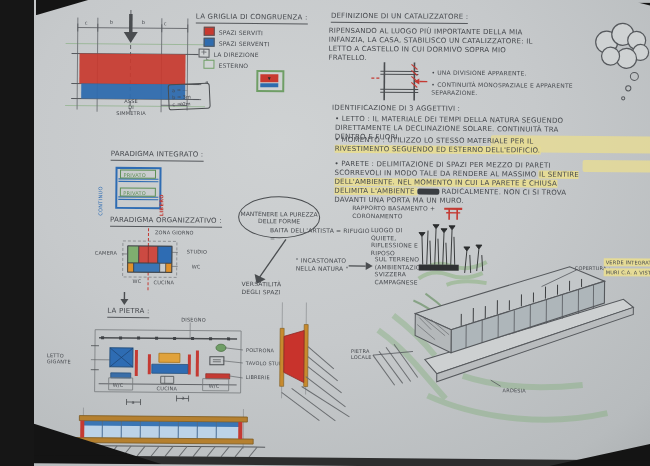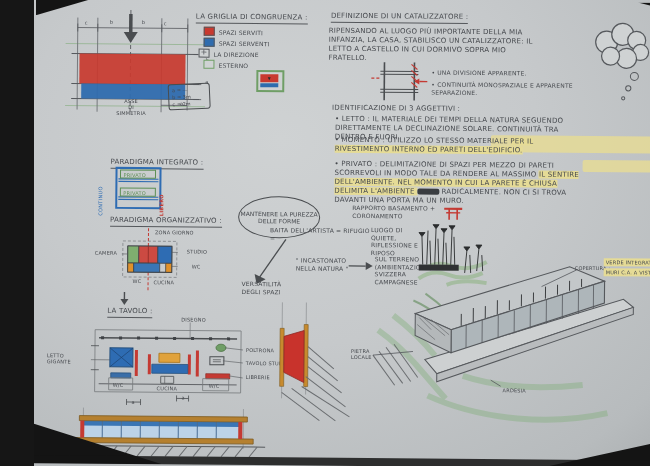--- a/index.html
+++ b/index.html
@@ -135,29 +135,29 @@
   <div class="t sm" style="left:396px;top:80px;width:155px;">• CONTINUITÀ MONOSPAZIALE E APPARENTE SEPARAZIONE.</div>
 
   <div class="t" style="left:297px;top:104px;">IDENTIFICAZIONE DI 3 AGGETTIVI :</div>
   <div class="t" style="left:300px;top:115px;width:252px;">
     <span>• LETTO :</span>
     <span>IL MATERIALE DEI TEMPI DELLA NATURA SEGUENDO DIRETTAMENTE LA DECLINAZIONE SOLARE. CONTINUITÀ TRA DENTRO E FUORI.</span>
   </div>
   <div class="hlbar" style="left:456px;top:134px;width:190px;height:17px;"></div>
   <div class="t" style="left:300px;top:136px;width:252px;">
     <span>• MOMENTO :</span>
-    <span>UTILIZZO LO STESSO MATERIALE </span><span class="hl">PER IL RIVESTIMENTO INTERNO ED PARETI DELL'EDIFICIO.</span>
+    <span>UTILIZZO LO STESSO MATERIALE </span><span class="hl">PER IL RIVESTIMENTO SEGUENDO ED ESTERNO DELL'EDIFICIO.</span>
   </div>
   <div class="hlbar" style="left:548px;top:158px;width:98px;height:12px;"></div>
   <div class="t" style="left:300px;top:160px;width:252px;">
-    <span>• PRIVATO :</span>
+    <span>• PARETE :</span>
     <span>DELIMITAZIONE DI SPAZI PER MEZZO DI PARETI SCORREVOLI IN MODO TALE DA RENDERE AL MASSIMO </span><span class="hl">IL SENTIRE DELL'AMBIENTE. NEL MOMENTO IN CUI LA PARETE È CHIUSA DELIMITA L'AMBIENTE </span><span style="display:inline-block;width:22px;height:6px;background:#3a3d41;border-radius:2px;vertical-align:-1px;"></span><span> RADICALMENTE. NON CI SI TROVA DAVANTI UNA PORTA MA UN MURO.</span>
   </div>
 
-  <div class="t title" style="left:76px;top:160px;">PARADIGMA INTEGRATO :</div>
+  <div class="t title" style="left:76px;top:152px;">PARADIGMA INTEGRATO :</div>
   <svg style="left:72px;top:164px;" width="66" height="52" viewBox="0 0 66 52">
     <rect x="10" y="6" width="44" height="40" fill="none" stroke="#2e6cb3" stroke-width="2"></rect>
     <line x1="12" y1="17" x2="52" y2="17" stroke="#2e6cb3" stroke-width="1.1"></line>
     <line x1="12" y1="19.5" x2="52" y2="19.5" stroke="#2e6cb3" stroke-width="1.1"></line>
     <line x1="12" y1="35" x2="52" y2="35" stroke="#2e6cb3" stroke-width="1.1"></line>
     <line x1="12" y1="37.5" x2="52" y2="37.5" stroke="#2e6cb3" stroke-width="1.1"></line>
     <rect x="14" y="8" width="35" height="8" fill="none" stroke="#5c8f54" stroke-width="1"></rect>
     <rect x="14" y="26" width="35" height="8" fill="none" stroke="#5c8f54" stroke-width="1"></rect>
   </svg>
   <div class="vtext blue" style="left:69px;top:212px;">CONTINUO</div>
@@ -308,21 +308,21 @@
   <div class="t xs hl" style="left:570px;top:256px;padding:1px 2px;">VERDE INTEGRATO</div>
   <div class="t xs hl" style="left:570px;top:266px;padding:1px 2px;">MURI C.A. A VISTA</div>
   <div class="t xs prel" style="left:318px;top:348px;">PIETRA
 LOCALE</div>
   <div class="t xs" style="left:470px;top:386px;">ARDESIA</div>
 
   <svg style="left:84px;top:294px;" width="14" height="14" viewBox="0 0 14 14">
     <line x1="7" y1="0" x2="7" y2="8" stroke="#4a4d50" stroke-width="1.4"></line>
     <polygon points="3,7 11,7 7,13" fill="#4a4d50"></polygon>
   </svg>
-  <div class="t title" style="left:74px;top:309px;">LA TAVOLO :</div>
+  <div class="t title" style="left:74px;top:309px;">LA PIETRA :</div>
   <div class="t xs" style="left:148px;top:318px;">DISEGNO</div>
   <svg style="left:58px;top:324px;" width="155" height="88" viewBox="0 0 155 88">
     <rect x="4" y="8" width="146" height="62" fill="none" stroke="#76797c" stroke-width=".8"></rect>
     <line x1="99" y1="0" x2="99" y2="16" stroke="#76797c" stroke-width=".7"></line>
     <line x1="8" y1="16" x2="146" y2="16" stroke="#4a4d50" stroke-width="1.4"></line>
     <g fill="#3f4246">
       <rect x="10" y="14.5" width="3" height="3"></rect>
           <rect x="28" y="14.5" width="3" height="3"></rect>
       <rect x="46" y="14.5" width="3" height="3"></rect>
           <rect x="64" y="14.5" width="3" height="3"></rect>

